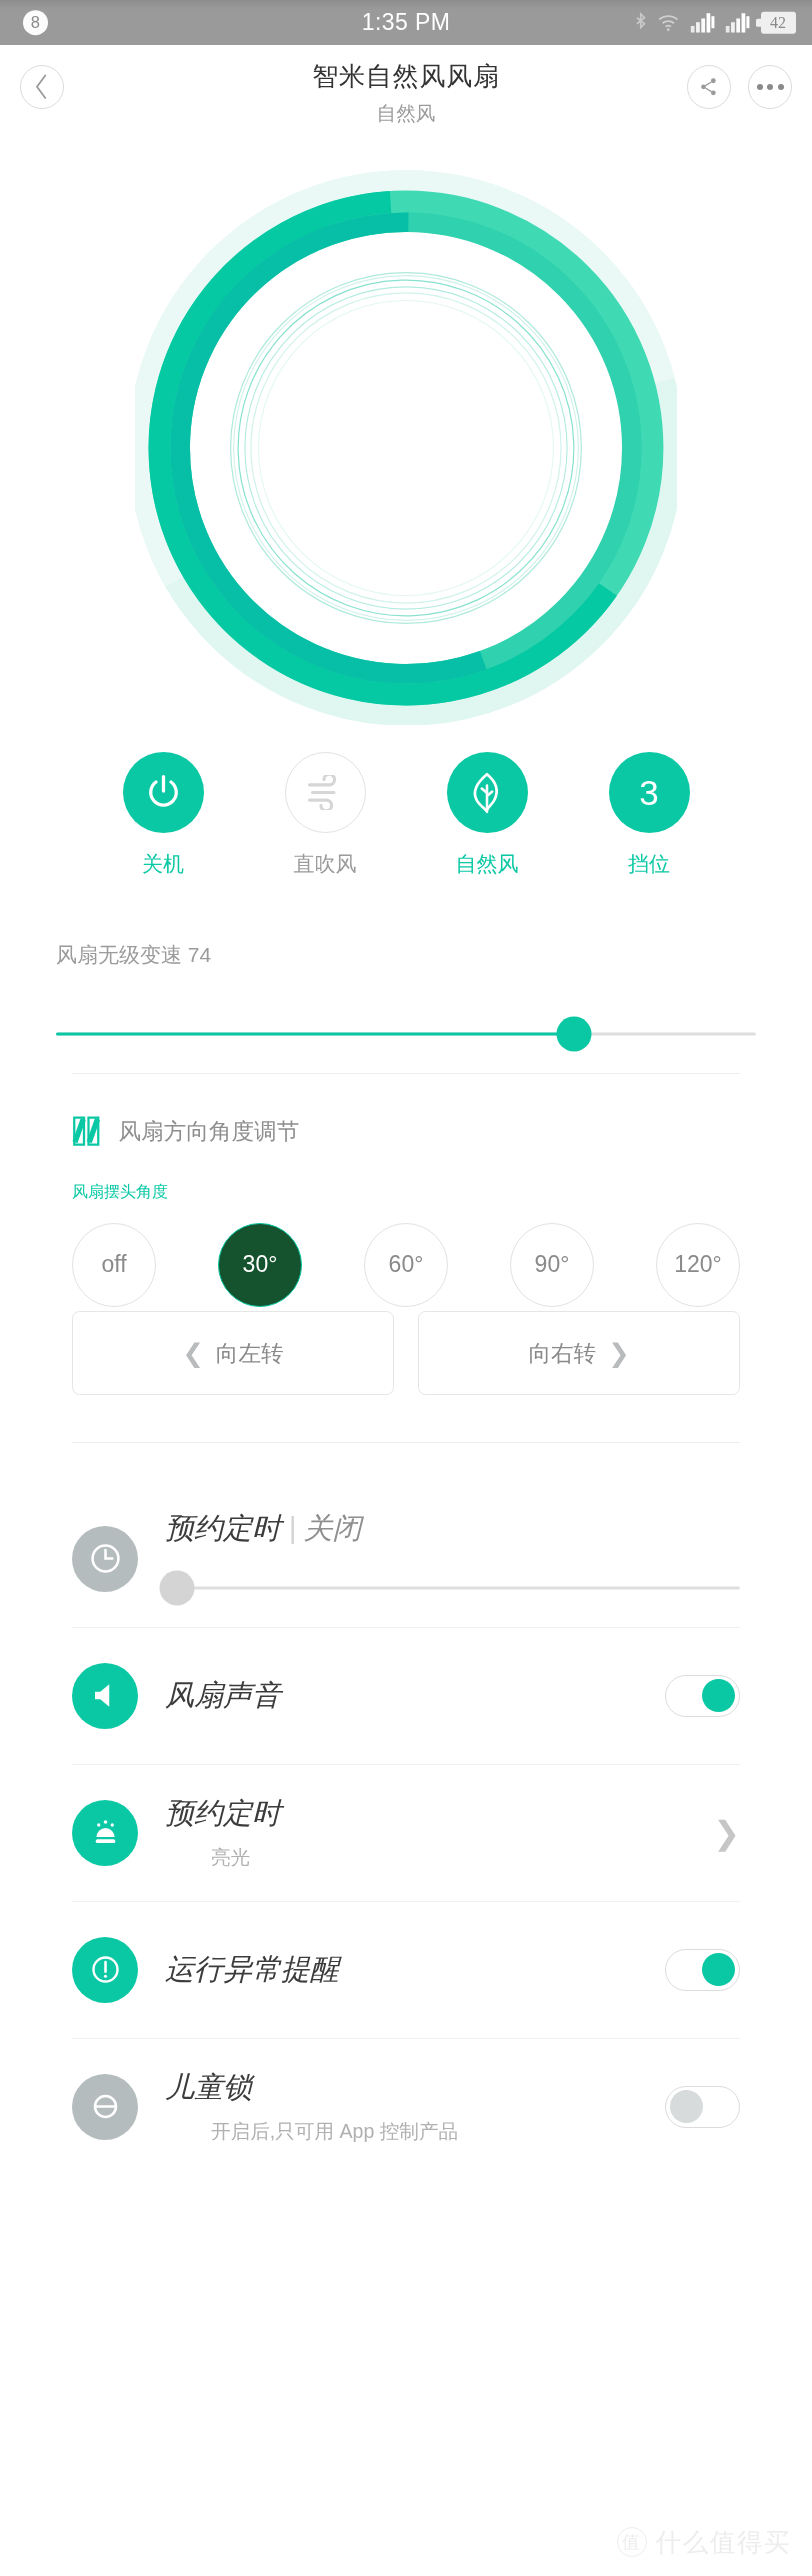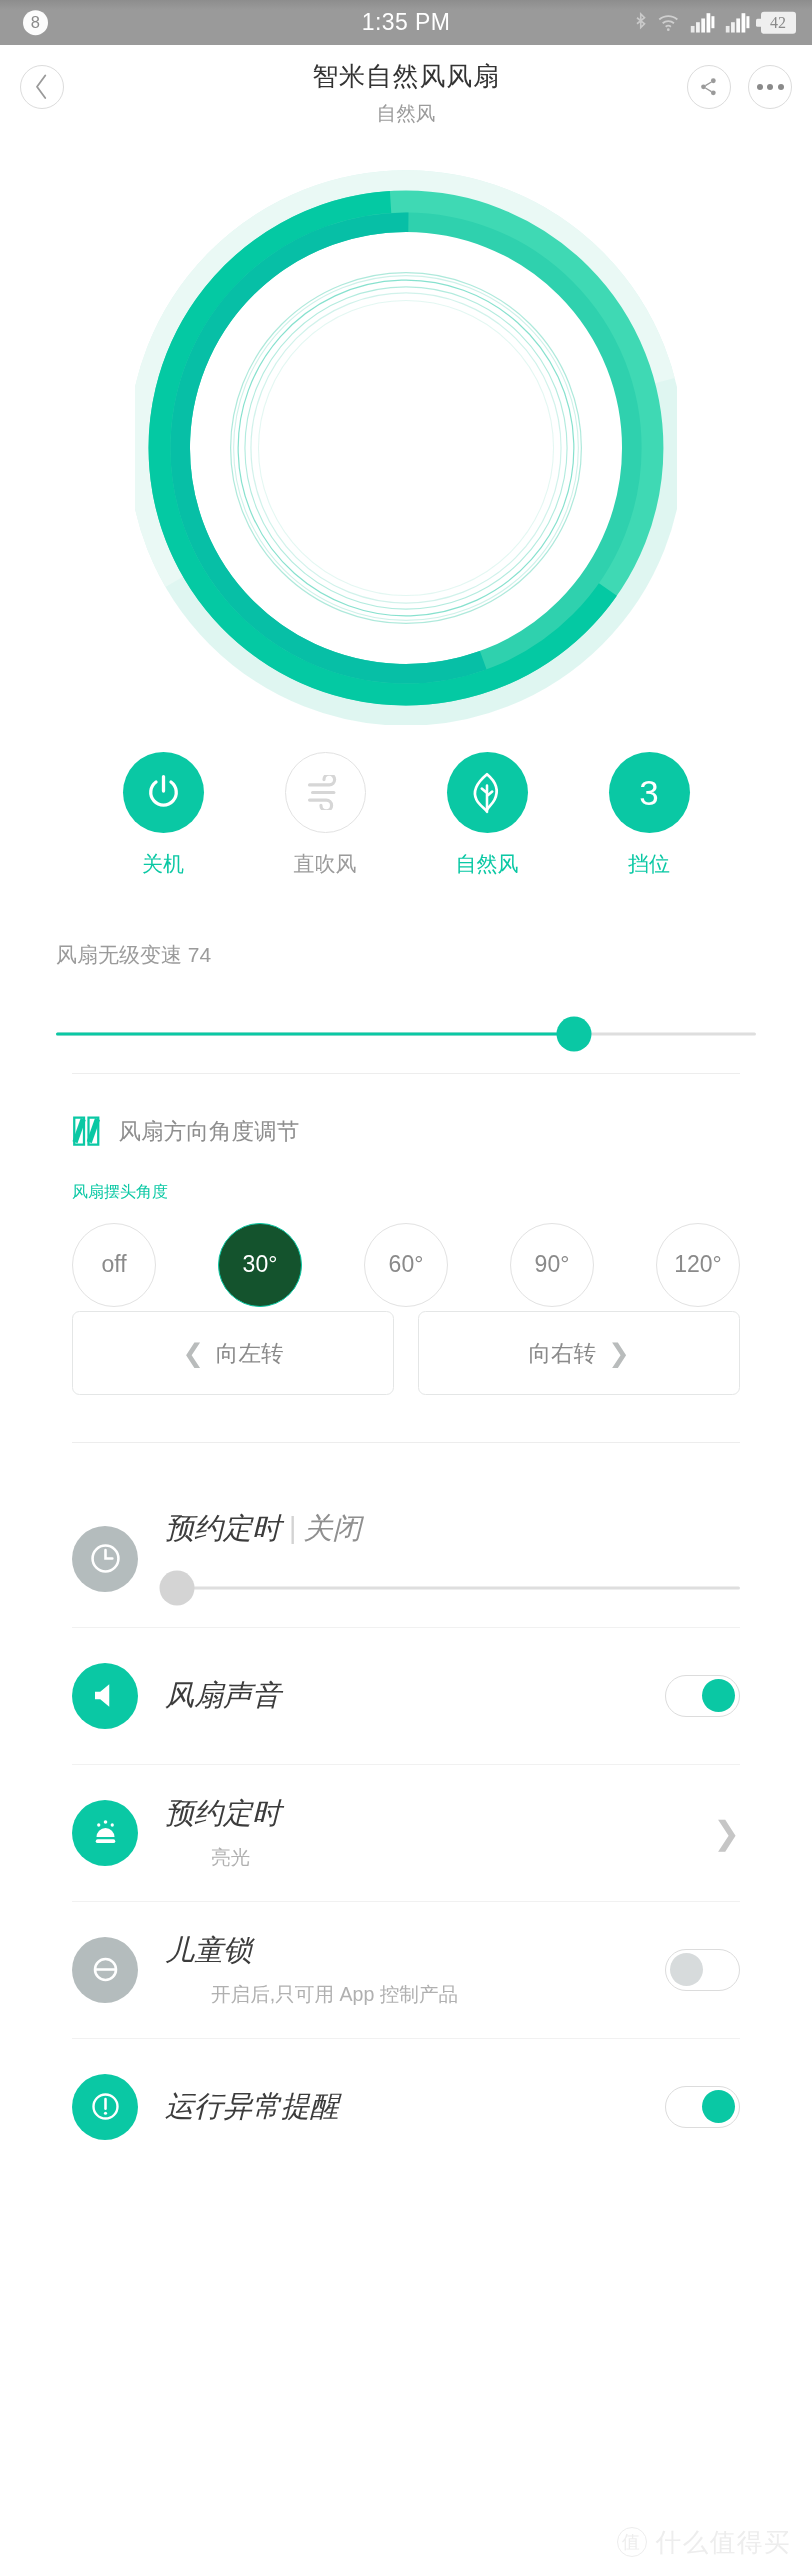--- a/index.html
+++ b/index.html
@@ -372,51 +372,51 @@
         </svg>
       </div>
       <div class="row-body">
         <div class="row-title">预约定时</div>
         <div class="row-sub">亮光</div>
       </div>
       <span class="row-chev">❯</span>
     </div>
 
     <div class="row">
-      <div class="row-icon gray">
-        <svg width="33" height="33" viewBox="0 0 44 44">
-          <circle cx="22" cy="22" r="14" fill="none" stroke="#fff" stroke-width="3.4"></circle>
-          <path d="M8 22h28" stroke="#fff" stroke-width="3.4"></path>
-        </svg>
-      </div>
-      <div class="row-body">
-        <div class="row-title">儿童锁</div>
-        <div class="row-sub">开启后,只可用 App 控制产品</div>
-      </div>
-      <div class="toggle off">
-          <i></i>
-        </div>
-    </div>
-
-    <div class="row">
       <div class="row-icon teal">
         <svg width="33" height="33" viewBox="0 0 44 44">
           <circle cx="22" cy="22" r="16" fill="none" stroke="#fff" stroke-width="3.2"></circle>
           <path d="M22 12v13" stroke="#fff" stroke-width="3.4" stroke-linecap="round"></path>
           <circle cx="22" cy="31" r="2.1" fill="#fff"></circle>
         </svg>
       </div>
       <div class="row-body">
         <div class="row-title">运行异常提醒</div>
       </div>
       <div class="toggle on">
           <i></i>
         </div>
     </div>
 
+    <div class="row">
+      <div class="row-icon gray">
+        <svg width="33" height="33" viewBox="0 0 44 44">
+          <circle cx="22" cy="22" r="14" fill="none" stroke="#fff" stroke-width="3.4"></circle>
+          <path d="M8 22h28" stroke="#fff" stroke-width="3.4"></path>
+        </svg>
+      </div>
+      <div class="row-body">
+        <div class="row-title">儿童锁</div>
+        <div class="row-sub">开启后,只可用 App 控制产品</div>
+      </div>
+      <div class="toggle off">
+          <i></i>
+        </div>
+    </div>
+
   </div>
 
   <div class="watermark">
     <span class="wm-logo">值</span>
     <span>什么值得买</span>
   </div>
 
 </div>
 
 

